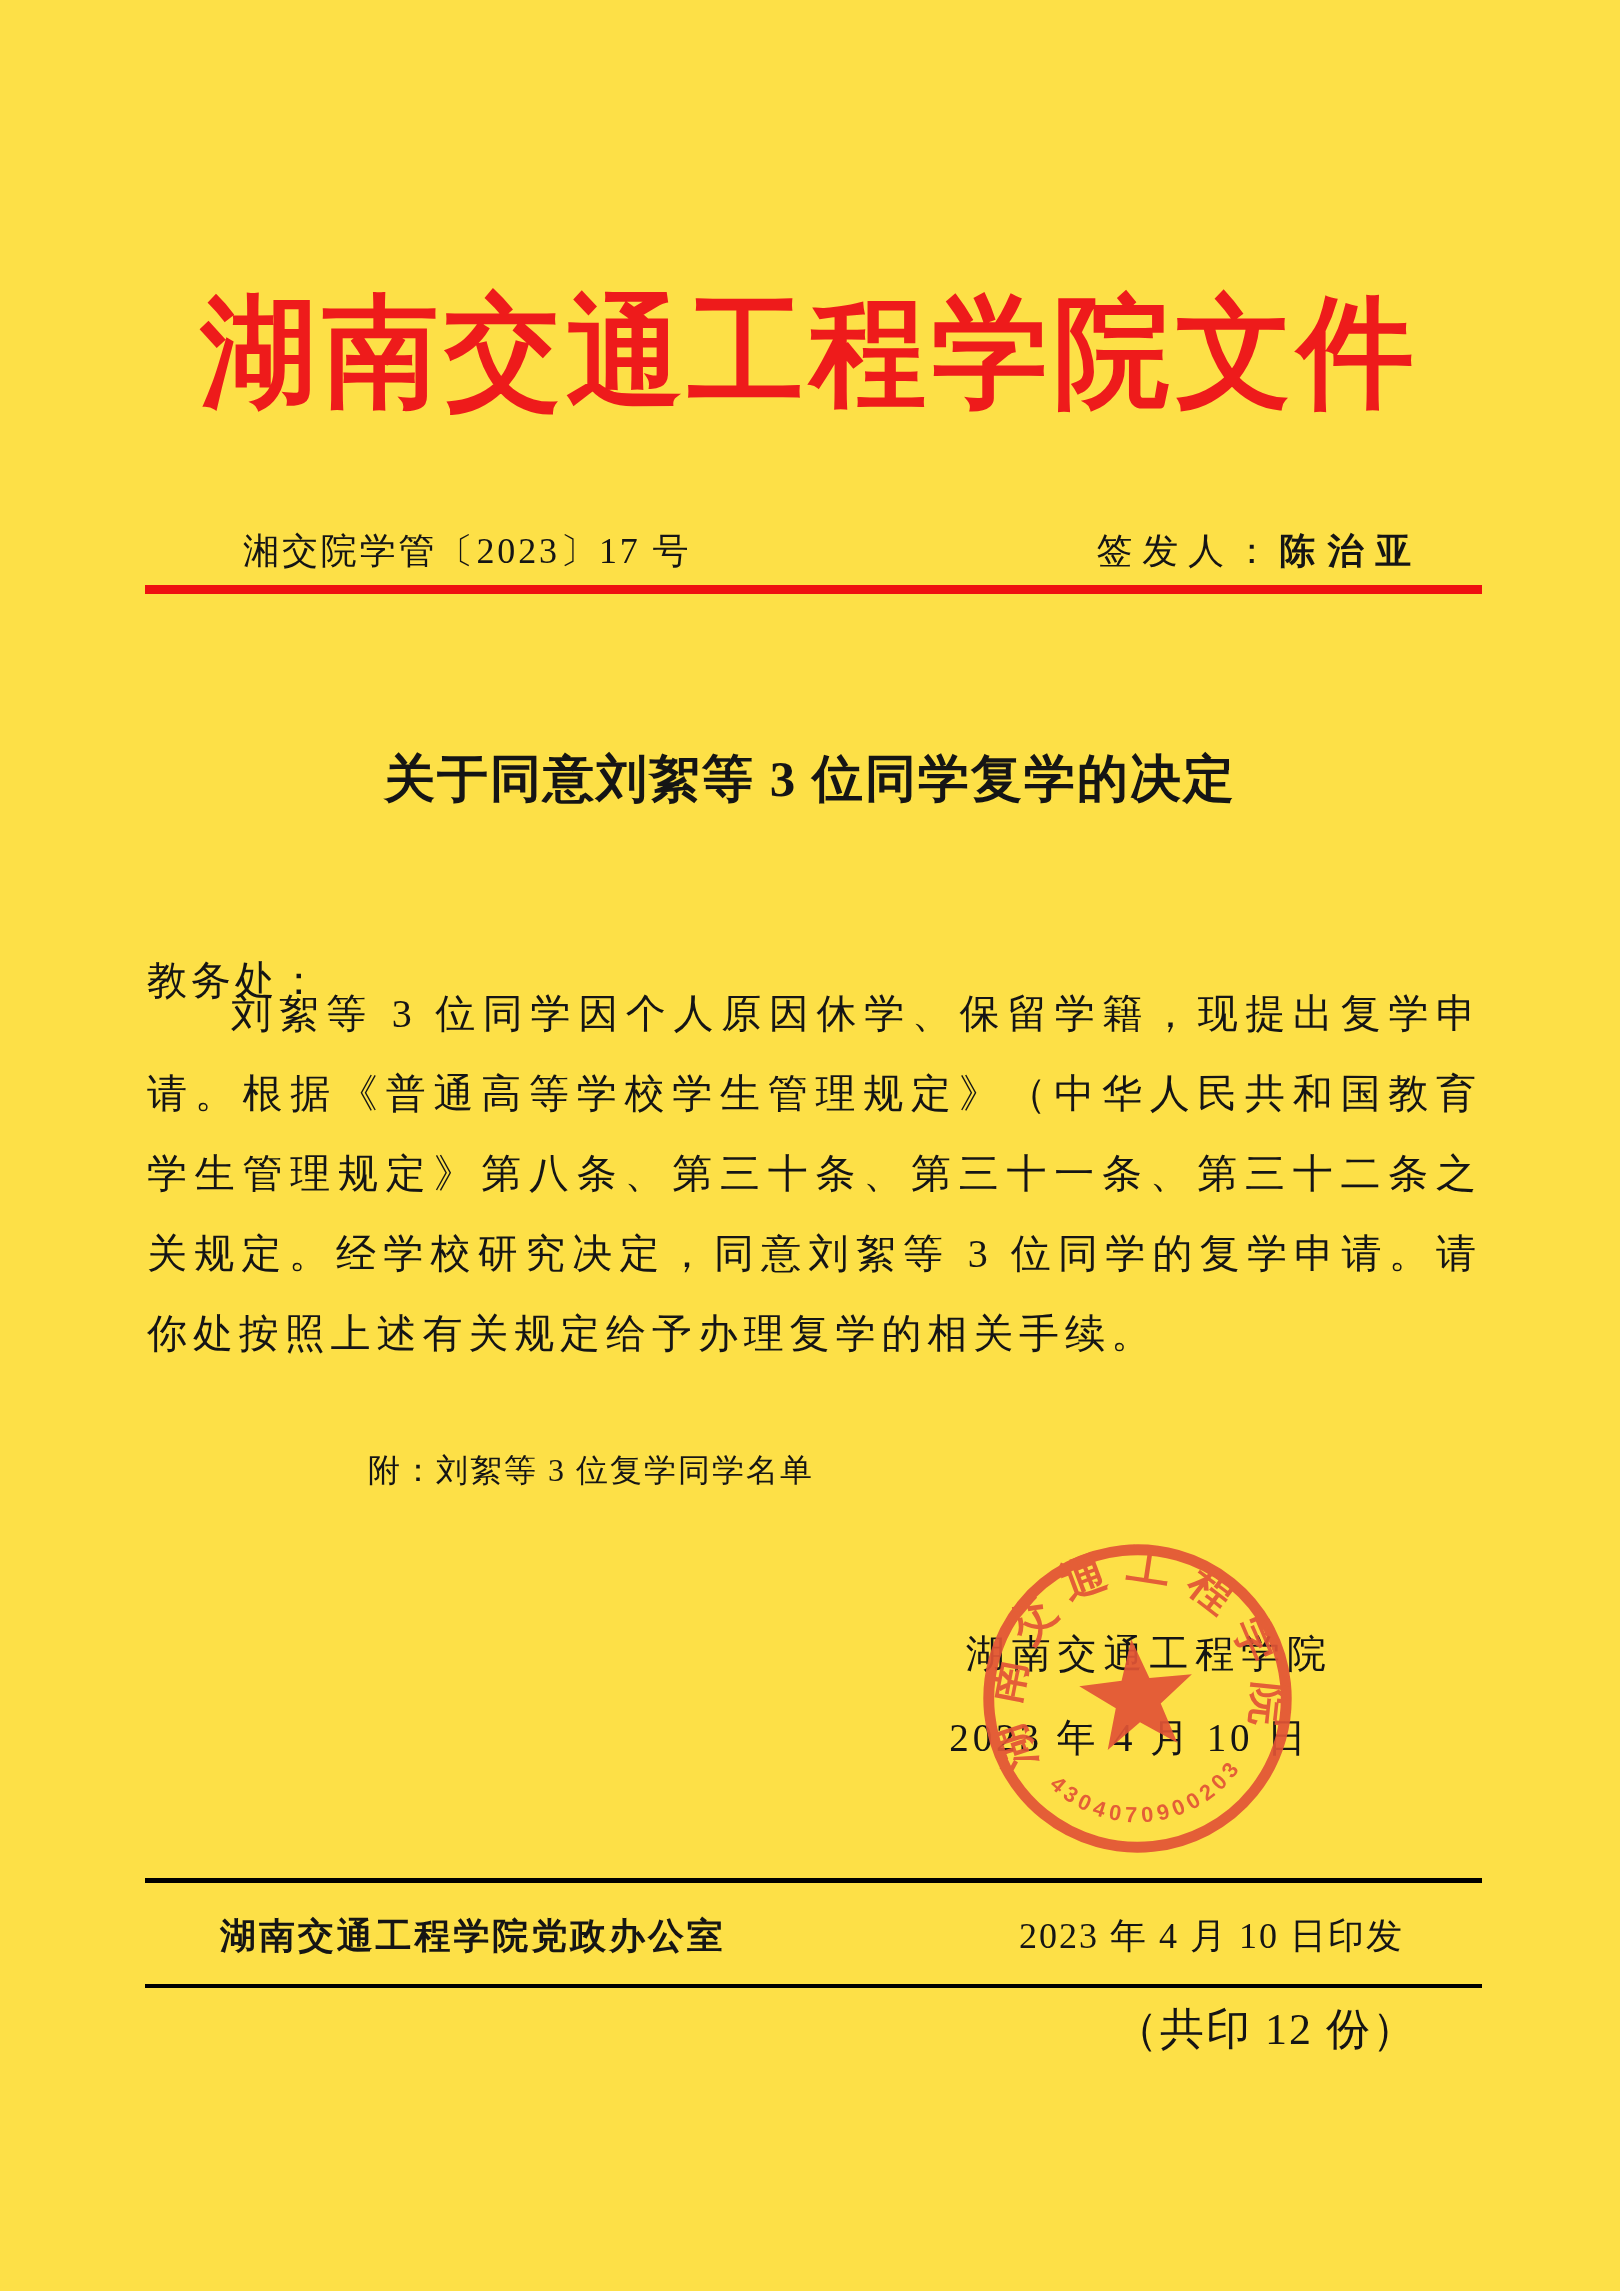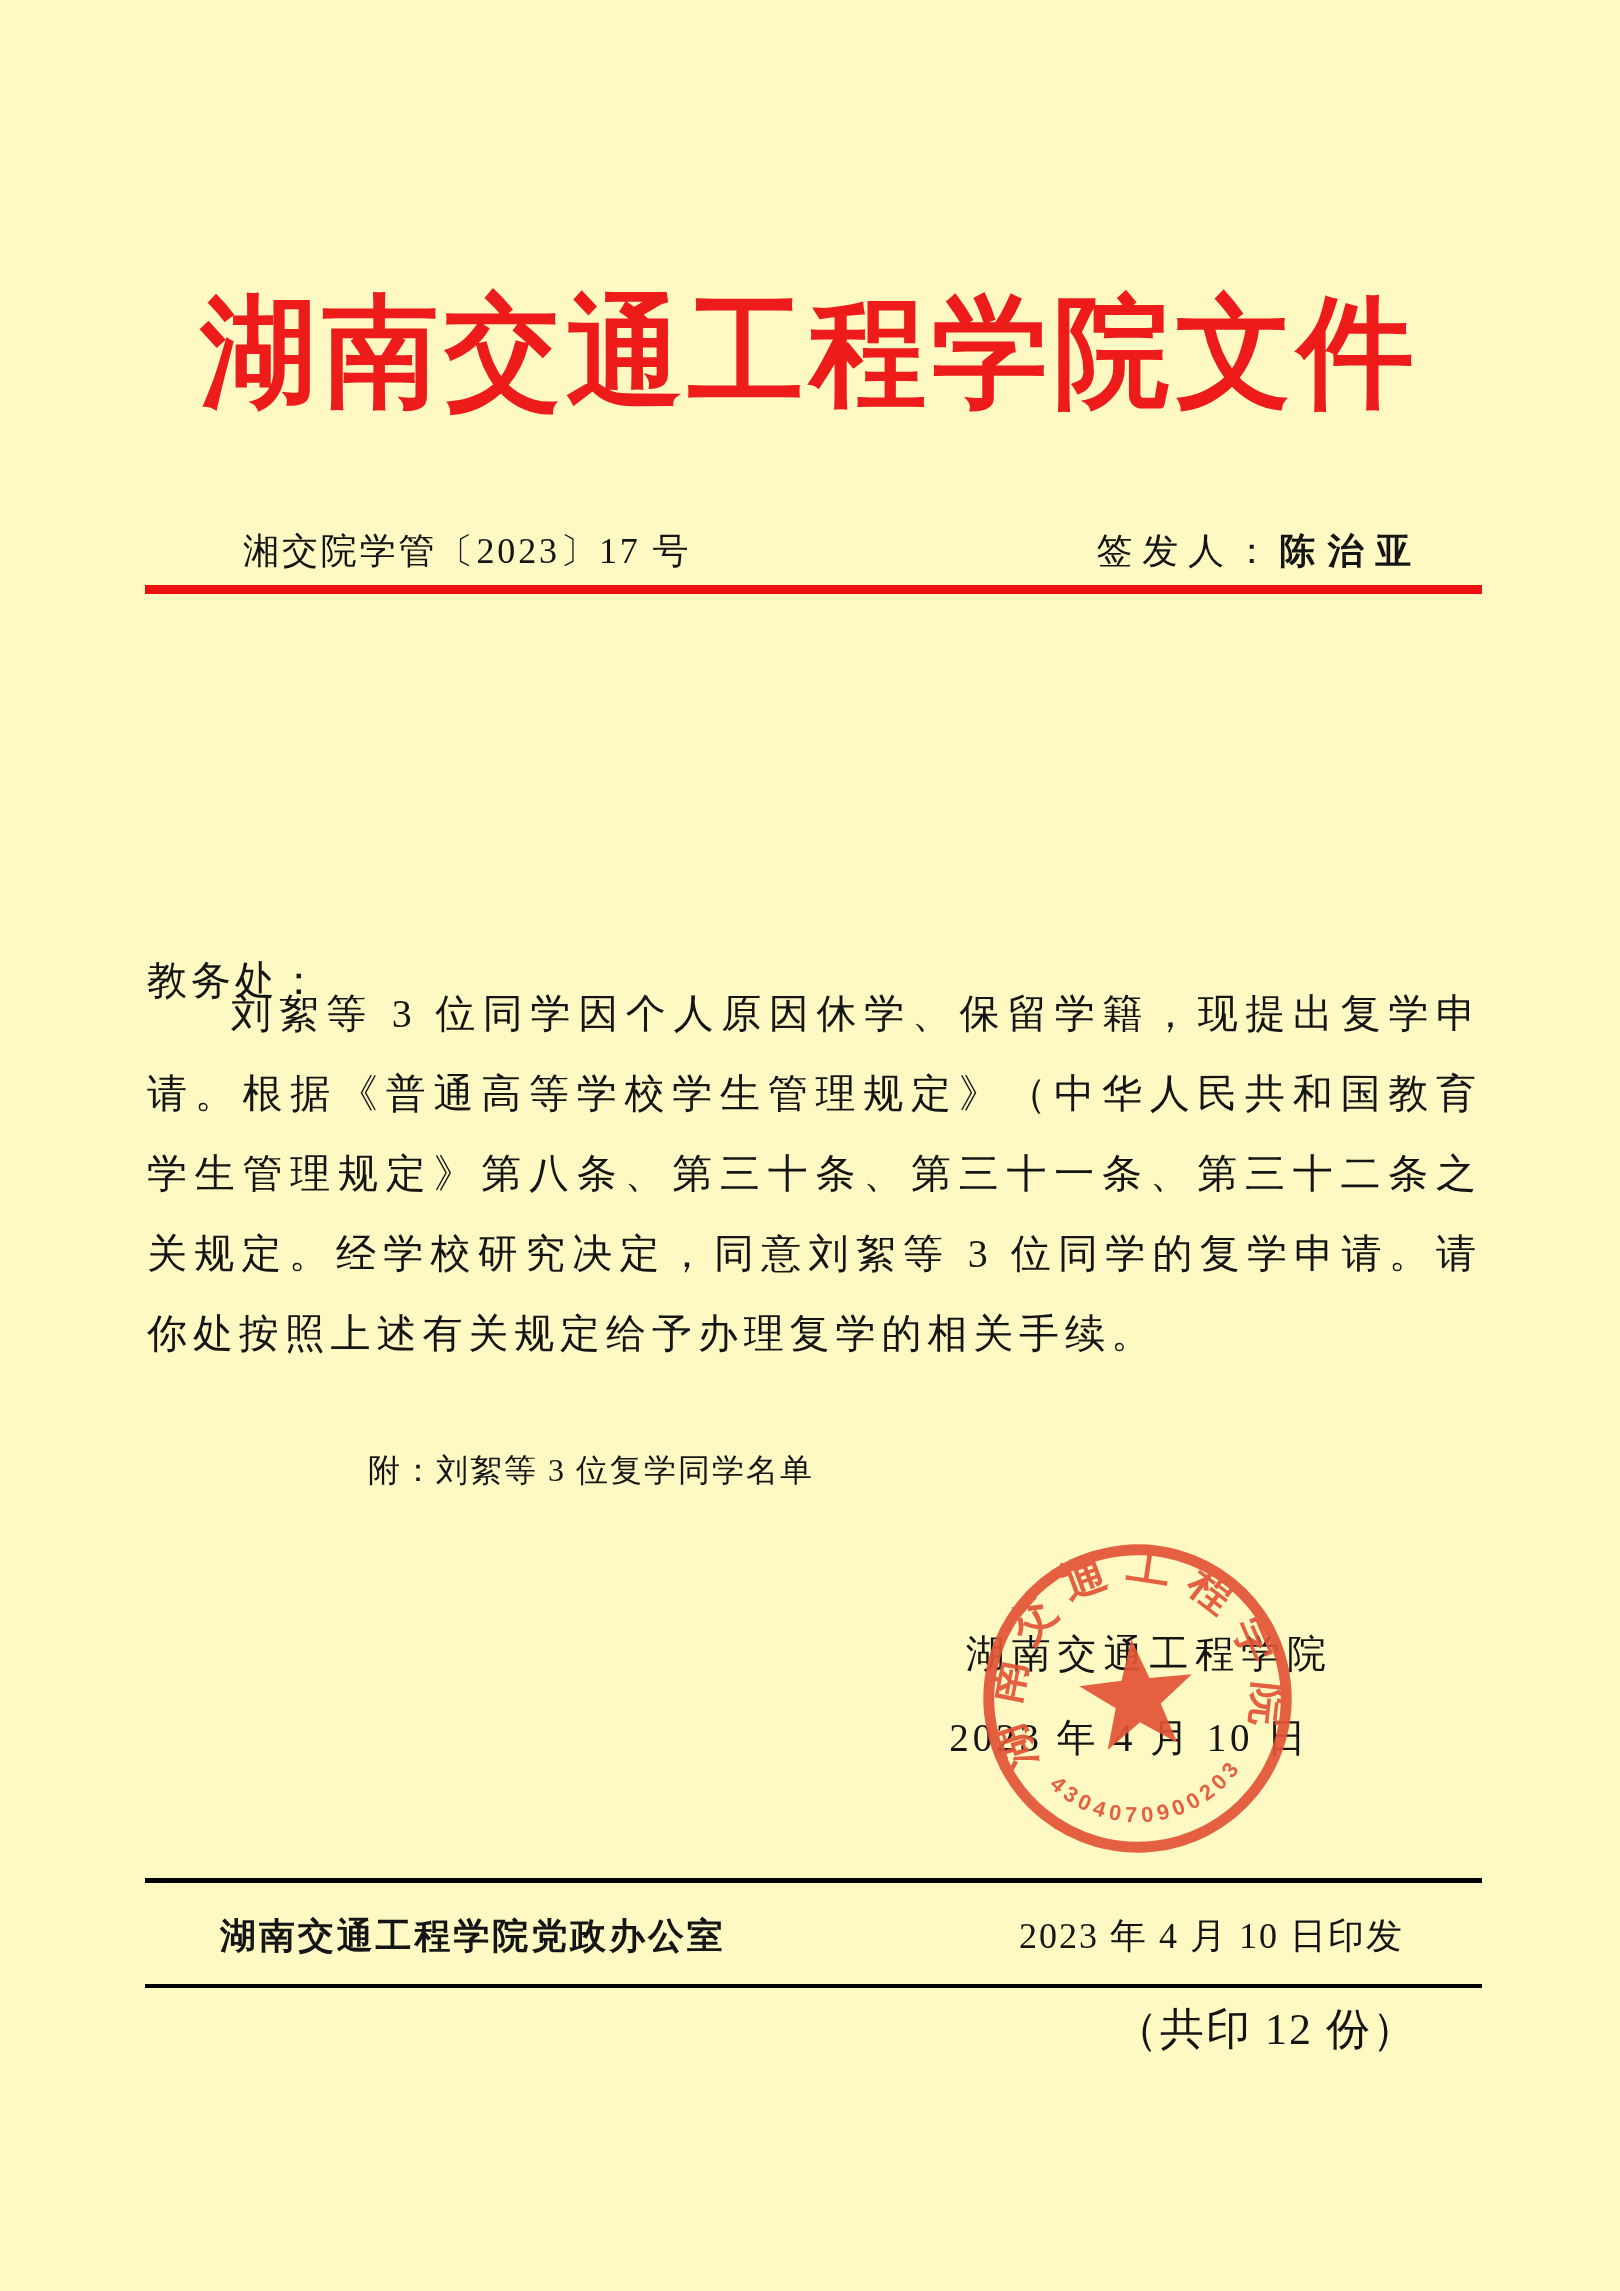--- a/index.html
+++ b/index.html
@@ -1,18 +1,18 @@
 <!DOCTYPE html>
 <html><head>
 <meta charset="utf-8">
 <style>
   html,body { margin:0; padding:0; background:#888; }
   .page {
     position:relative; width:1620px; height:2292px; margin:0 auto;
-    background:#fef9c3; overflow:hidden;
+    background:#fde047; overflow:hidden;
     font-family:"Liberation Serif", serif; color:#151515;
   }
   
   .banner {
     position:absolute; top:276px; left:0; width:100%;
     text-align:center; font-size:116px; font-weight:900;
     color:#ee1b1b; letter-spacing:5.9px; line-height:147px;
     transform:scaleY(1.05); transform-origin:top center; white-space:nowrap;
   }
   .docnum-row { position:absolute; top:527px; left:145px; width:1337px; height:51px;text-align:center; }
@@ -75,20 +75,21 @@
 
   <div class="banner">湖南交通工程学院文件</div>
 
   <div class="docnum-row">
     <span class="doc-number">湘交院学管〔2023〕17 号</span>
     <span class="issuer"><span class="lbl">签发人：</span><span class="name">陈治亚</span></span>
   </div>
 
   <div class="red-rule"></div>
 
+  <div class="doc-title">关于同意刘絮等 3 位同学复学的决定</div>
 
   <div class="salutation">教务处：</div>
 
   <div class="paragraph">
     <div class="para-line indent">刘絮等 3 位同学因个人原因休学、保留学籍，现提出复学申</div>
     <div class="para-line">请。根据《普通高等学校学生管理规定》（中华人民共和国教育</div>
     <div class="para-line">学生管理规定》第八条、第三十条、第三十一条、第三十二条之</div>
     <div class="para-line">关规定。经学校研究决定，同意刘絮等 3 位同学的复学申请。请</div>
     <div class="para-line last">你处按照上述有关规定给予办理复学的相关手续。</div>
   </div>

